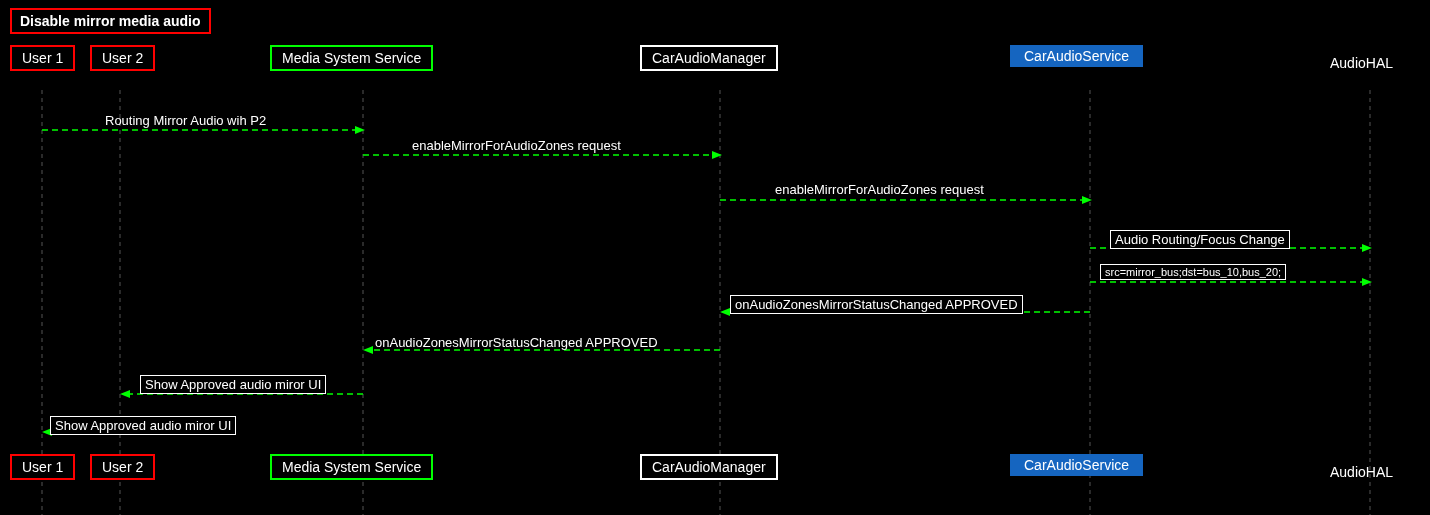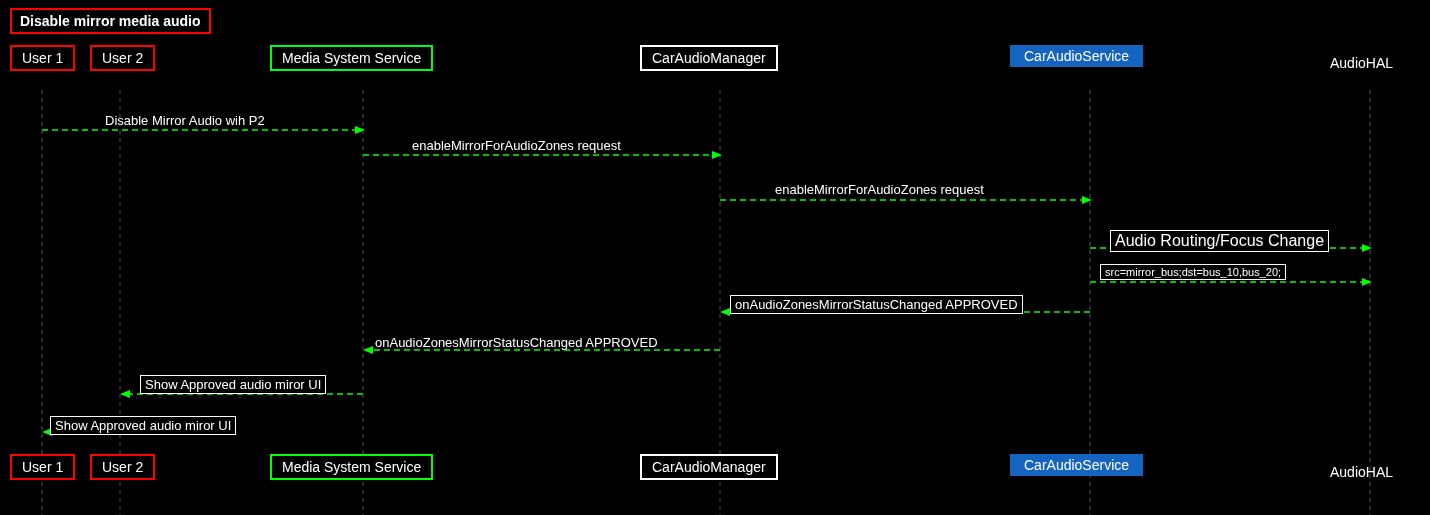--- a/index.html
+++ b/index.html
@@ -174,32 +174,32 @@
   </div>
 
   <div style="
     position:absolute; left:1330px; top:464px;
     font-size:14px; color:#fff;
   ">
     <span>AudioHAL</span>
   </div>
 
   <div style="position:absolute; left:105px; top:113px; font-size:13px; color:#fff;">
-    <span>Disable Mirror Audio wih P2</span>
+    <span>Routing Mirror Audio wih P2</span>
   </div>
 
   <div style="position:absolute; left:412px; top:138px; font-size:13px; color:#fff;">
     <span>enableMirrorForAudioZones request</span>
   </div>
 
   <div style="position:absolute; left:775px; top:182px; font-size:13px; color:#fff;">
     <span>enableMirrorForAudioZones request</span>
   </div>
 
-  <div style="position:absolute; left:1110px; top:230px; font-size:16px; color:#fff; border: 1px solid #fff; padding:1px 4px; background:#000;">
+  <div style="position:absolute; left:1110px; top:230px; font-size:13px; color:#fff; border: 1px solid #fff; padding:1px 4px; background:#000;">
     <span>Audio Routing/Focus Change</span>
   </div>
 
   <div style="position:absolute; left:1100px; top:264px; font-size:11px; color:#fff; border:1px solid #fff; padding:1px 4px; background:#000;">
     <span>src=mirror_bus;dst=bus_10,bus_20;</span>
   </div>
 
   <div style="position:absolute; left:730px; top:295px; font-size:13px; color:#fff; border:1px solid #fff; padding:1px 4px; background:#000;">
     <span>onAudioZonesMirrorStatusChanged APPROVED</span>
   </div>

